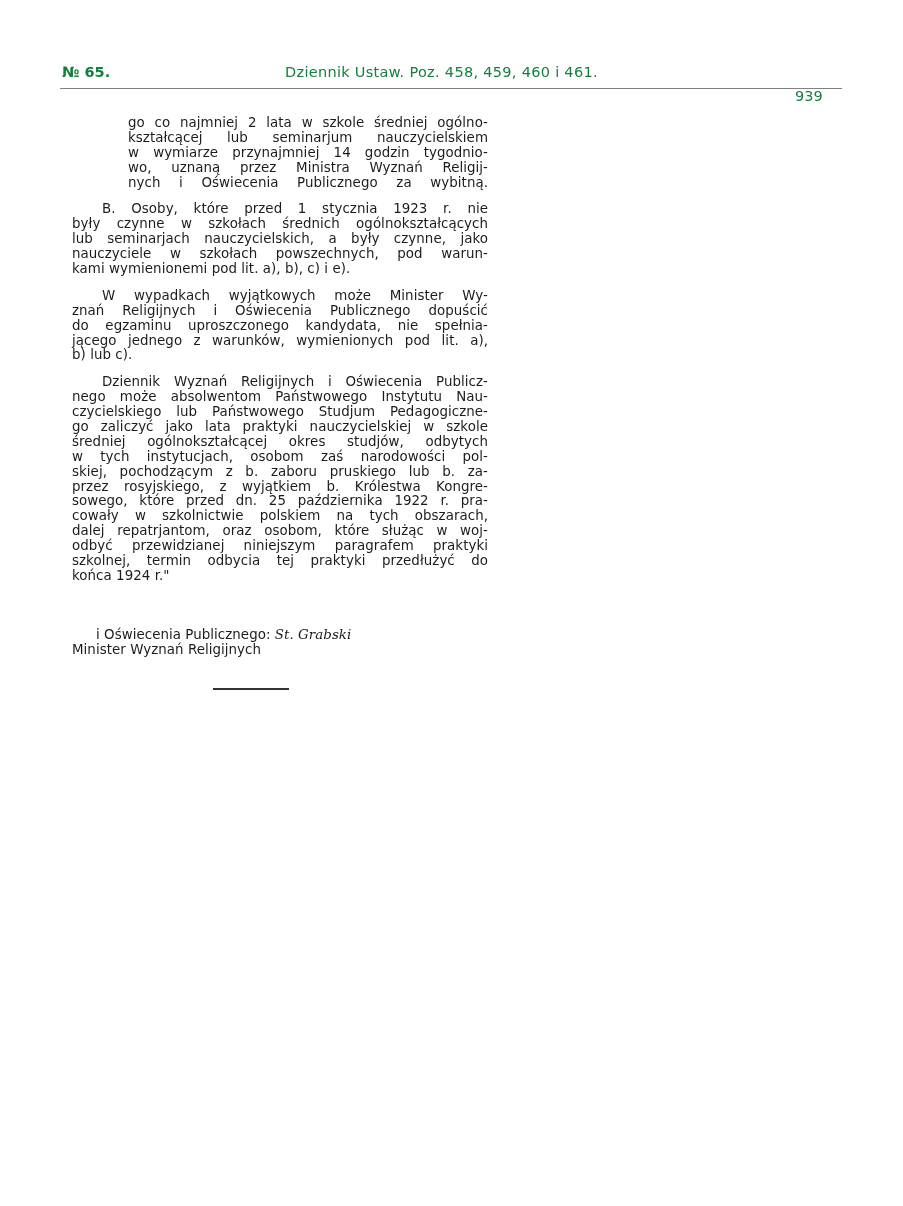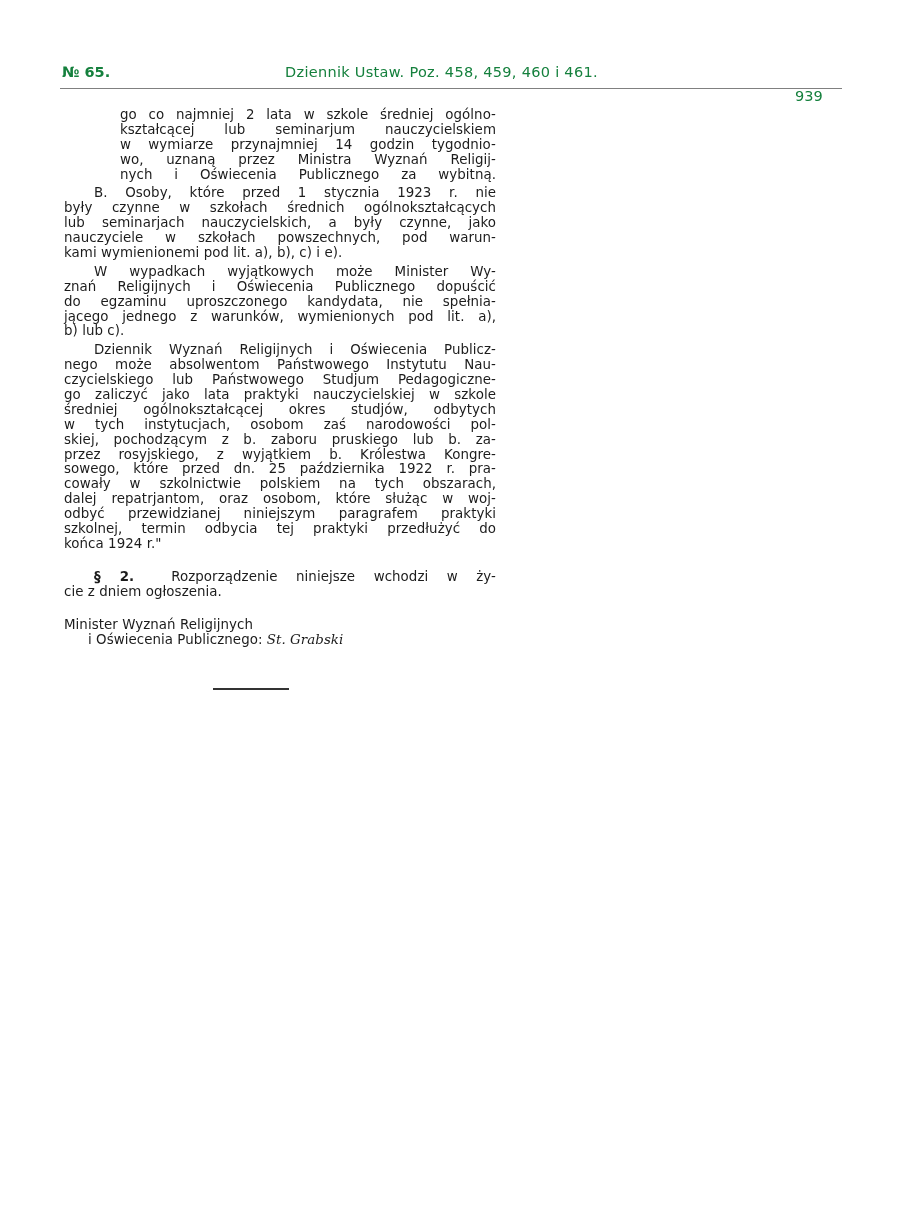--- a/index.html
+++ b/index.html
@@ -21,21 +21,21 @@
     .column {
       position: absolute; left: 60px; top: 104px; width: 440px;
       font-size: 13.4px; line-height: 14.9px; color: #1c1c1c;
       letter-spacing: 0.05px;
     }
     .line { white-space: nowrap; display: block; text-align: justify; text-align-last: justify; height: 14.9px; }
     .line.last { text-align-last: left; }
     .ind2 { padding-left: 24px; }
     .indpara { padding-left: 30px; }
     .bold { font-weight: bold; }
-    .para { margin: 4px; }
+    .para { margin: 12px; }
     .gap { height: 10px; }
     .sig-name { font-family: "DejaVu Serif", serif; font-style: italic; }
     .footer-rule {
       position: absolute; left: 213px; top: 688px; width: 76px; height: 0;
       border-top: 2px solid #333;
     }
   </style>
 </head>
 <body>
 
@@ -83,26 +83,22 @@
     <span class="line">sowego, które przed dn. 25 października 1922 r. pra-</span>
     <span class="line">cowały w szkolnictwie polskiem na tych obszarach,</span>
     <span class="line">dalej repatrjantom, oraz osobom, które służąc w woj-</span>
     <span class="line">odbyć przewidzianej niniejszym paragrafem praktyki</span>
     <span class="line">szkolnej, termin odbycia tej praktyki przedłużyć do</span>
     <span class="line last">końca 1924 r."</span>
   </div>
 
   <div class="gap"></div>
 
-  <div class="para">
-    <span class="line indpara"><span class="bold">§ 2.</span>&nbsp;&nbsp;<span>Rozporządzenie niniejsze wchodzi w ży-</span></span>
-    <span class="line last">cie z dniem ogłoszenia.</span>
-  </div>
 
   <div class="gap"></div>
 
   <div class="para">
+    <span class="line last ind2"><span>i Oświecenia Publicznego:</span> <span class="sig-name">St. Grabski</span></span>
     <span class="line last">Minister Wyznań Religijnych</span>
-    <span class="line last ind2"><span>i Oświecenia Publicznego:</span> <span class="sig-name">St. Grabski</span></span>
   </div>
 </div>
 
 <div class="footer-rule"></div>
 
 </body></html>

